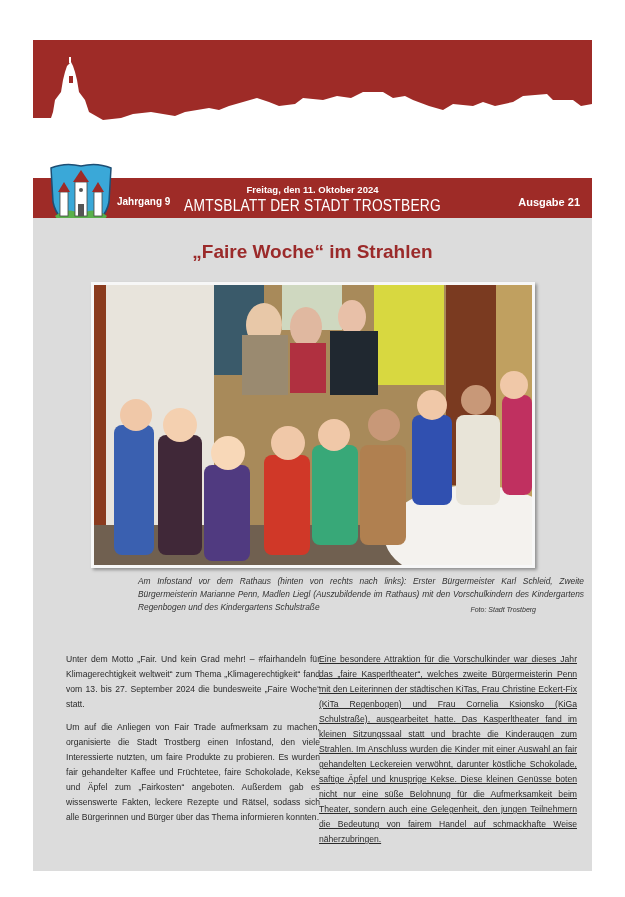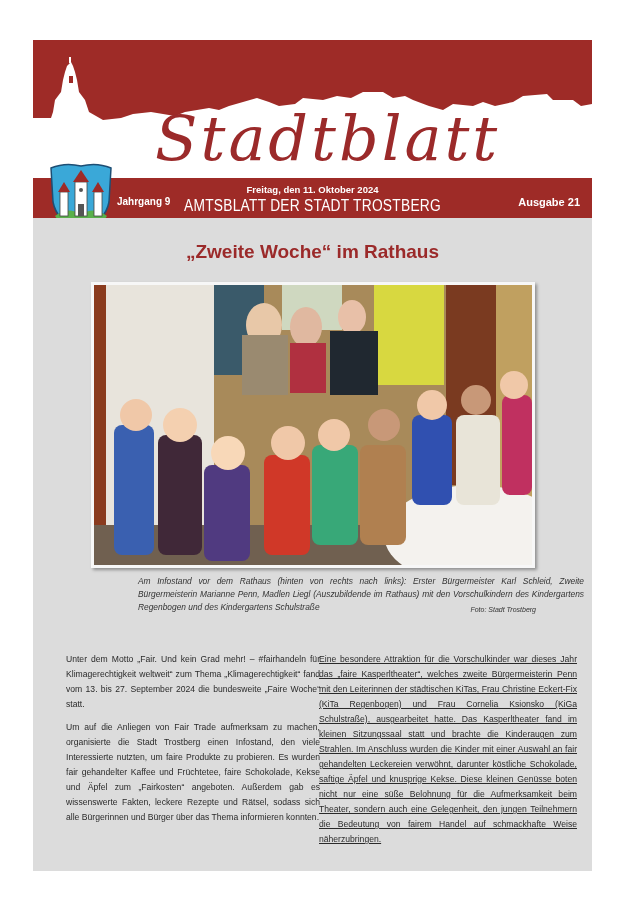--- a/index.html
+++ b/index.html
@@ -28,41 +28,40 @@
 <body>
 
 <div class="page">
 
   <div class="masthead">
     <svg class="skyline" viewBox="0 0 559 120" preserveAspectRatio="none">
       <path fill="#9e2b27" d="M0 0 H559 V64 L548 66 L540 60 L520 60 L514 54 L490 56 L480 62 L462 66 L450 62 L440 66 L420 64 L410 70 L396 66 L380 60 L372 56 L360 58 L350 52 L330 52 L318 58 L304 56 L290 60 L270 58 L262 64 L246 66 L236 62 L224 58 L210 62 L196 66 L186 70 L176 68 L164 70 L152 72 L142 76 L130 74 L118 72 L100 74 L88 78 L70 80 L56 72 L52 60 L46 52 L44 40 L42 32 L40 26 L38 22 L34 26 L32 32 L30 40 L28 52 L22 60 L20 72 L18 78 L0 78 Z"></path>
       <rect x="36" y="17" width="2" height="6" fill="#ffffff"></rect>
       <rect x="36" y="36" width="4" height="7" fill="#9e2b27"></rect>
     </svg>
-    <div class="title-script">Stadtblatt</div>
     <div class="band"></div>
     <svg class="crest" viewBox="0 0 68 72">
       <path d="M4 6 Q18 0 34 4 Q50 0 64 6 L62 40 Q58 60 34 70 Q10 60 6 40 Z" fill="#3aa8d8" stroke="#1d4e74" stroke-width="1.5"></path>
       <path d="M8 54 Q20 44 34 52 Q48 44 60 54 Q52 66 34 70 Q16 66 8 54 Z" fill="#5ab04a"></path>
       <rect x="28" y="20" width="12" height="34" fill="#ffffff" stroke="#444" stroke-width="0.8"></rect>
       <polygon points="26,20 34,8 42,20" fill="#9e2b27"></polygon>
       <rect x="13" y="30" width="8" height="24" fill="#ffffff" stroke="#444" stroke-width="0.8"></rect>
       <polygon points="11,30 17,20 23,30" fill="#9e2b27"></polygon>
       <rect x="47" y="30" width="8" height="24" fill="#ffffff" stroke="#444" stroke-width="0.8"></rect>
       <polygon points="45,30 51,20 57,30" fill="#9e2b27"></polygon>
       <rect x="31" y="42" width="6" height="12" fill="#555"></rect>
       <circle cx="34" cy="28" r="2" fill="#555"></circle>
     </svg>
     <div class="jahrgang">Jahrgang 9</div>
     <div class="date">Freitag, den 11. Oktober 2024</div>
     <div class="amtsblatt">AMTSBLATT DER STADT TROSTBERG</div>
     <div class="ausgabe">Ausgabe 21</div>
   </div>
 
-  <div class="headline">„Zweite Woche“ im Rathaus</div>
+  <div class="headline">„Faire Woche“ im Strahlen</div>
 
   <div class="photo">
     <div class="photo-inner">
       <svg width="438" height="280" viewBox="0 0 438 280">
         <rect x="0" y="0" width="438" height="280" fill="#a88a5a"></rect>
         <rect x="0" y="0" width="12" height="280" fill="#8a3b1e"></rect>
         <rect x="12" y="0" width="108" height="280" fill="#e8e4dc"></rect>
         <rect x="120" y="0" width="50" height="90" fill="#3a5a6a"></rect>
         <rect x="188" y="0" width="60" height="45" fill="#cfd8c0"></rect>
         <rect x="280" y="0" width="70" height="100" fill="#d8d840"></rect>

